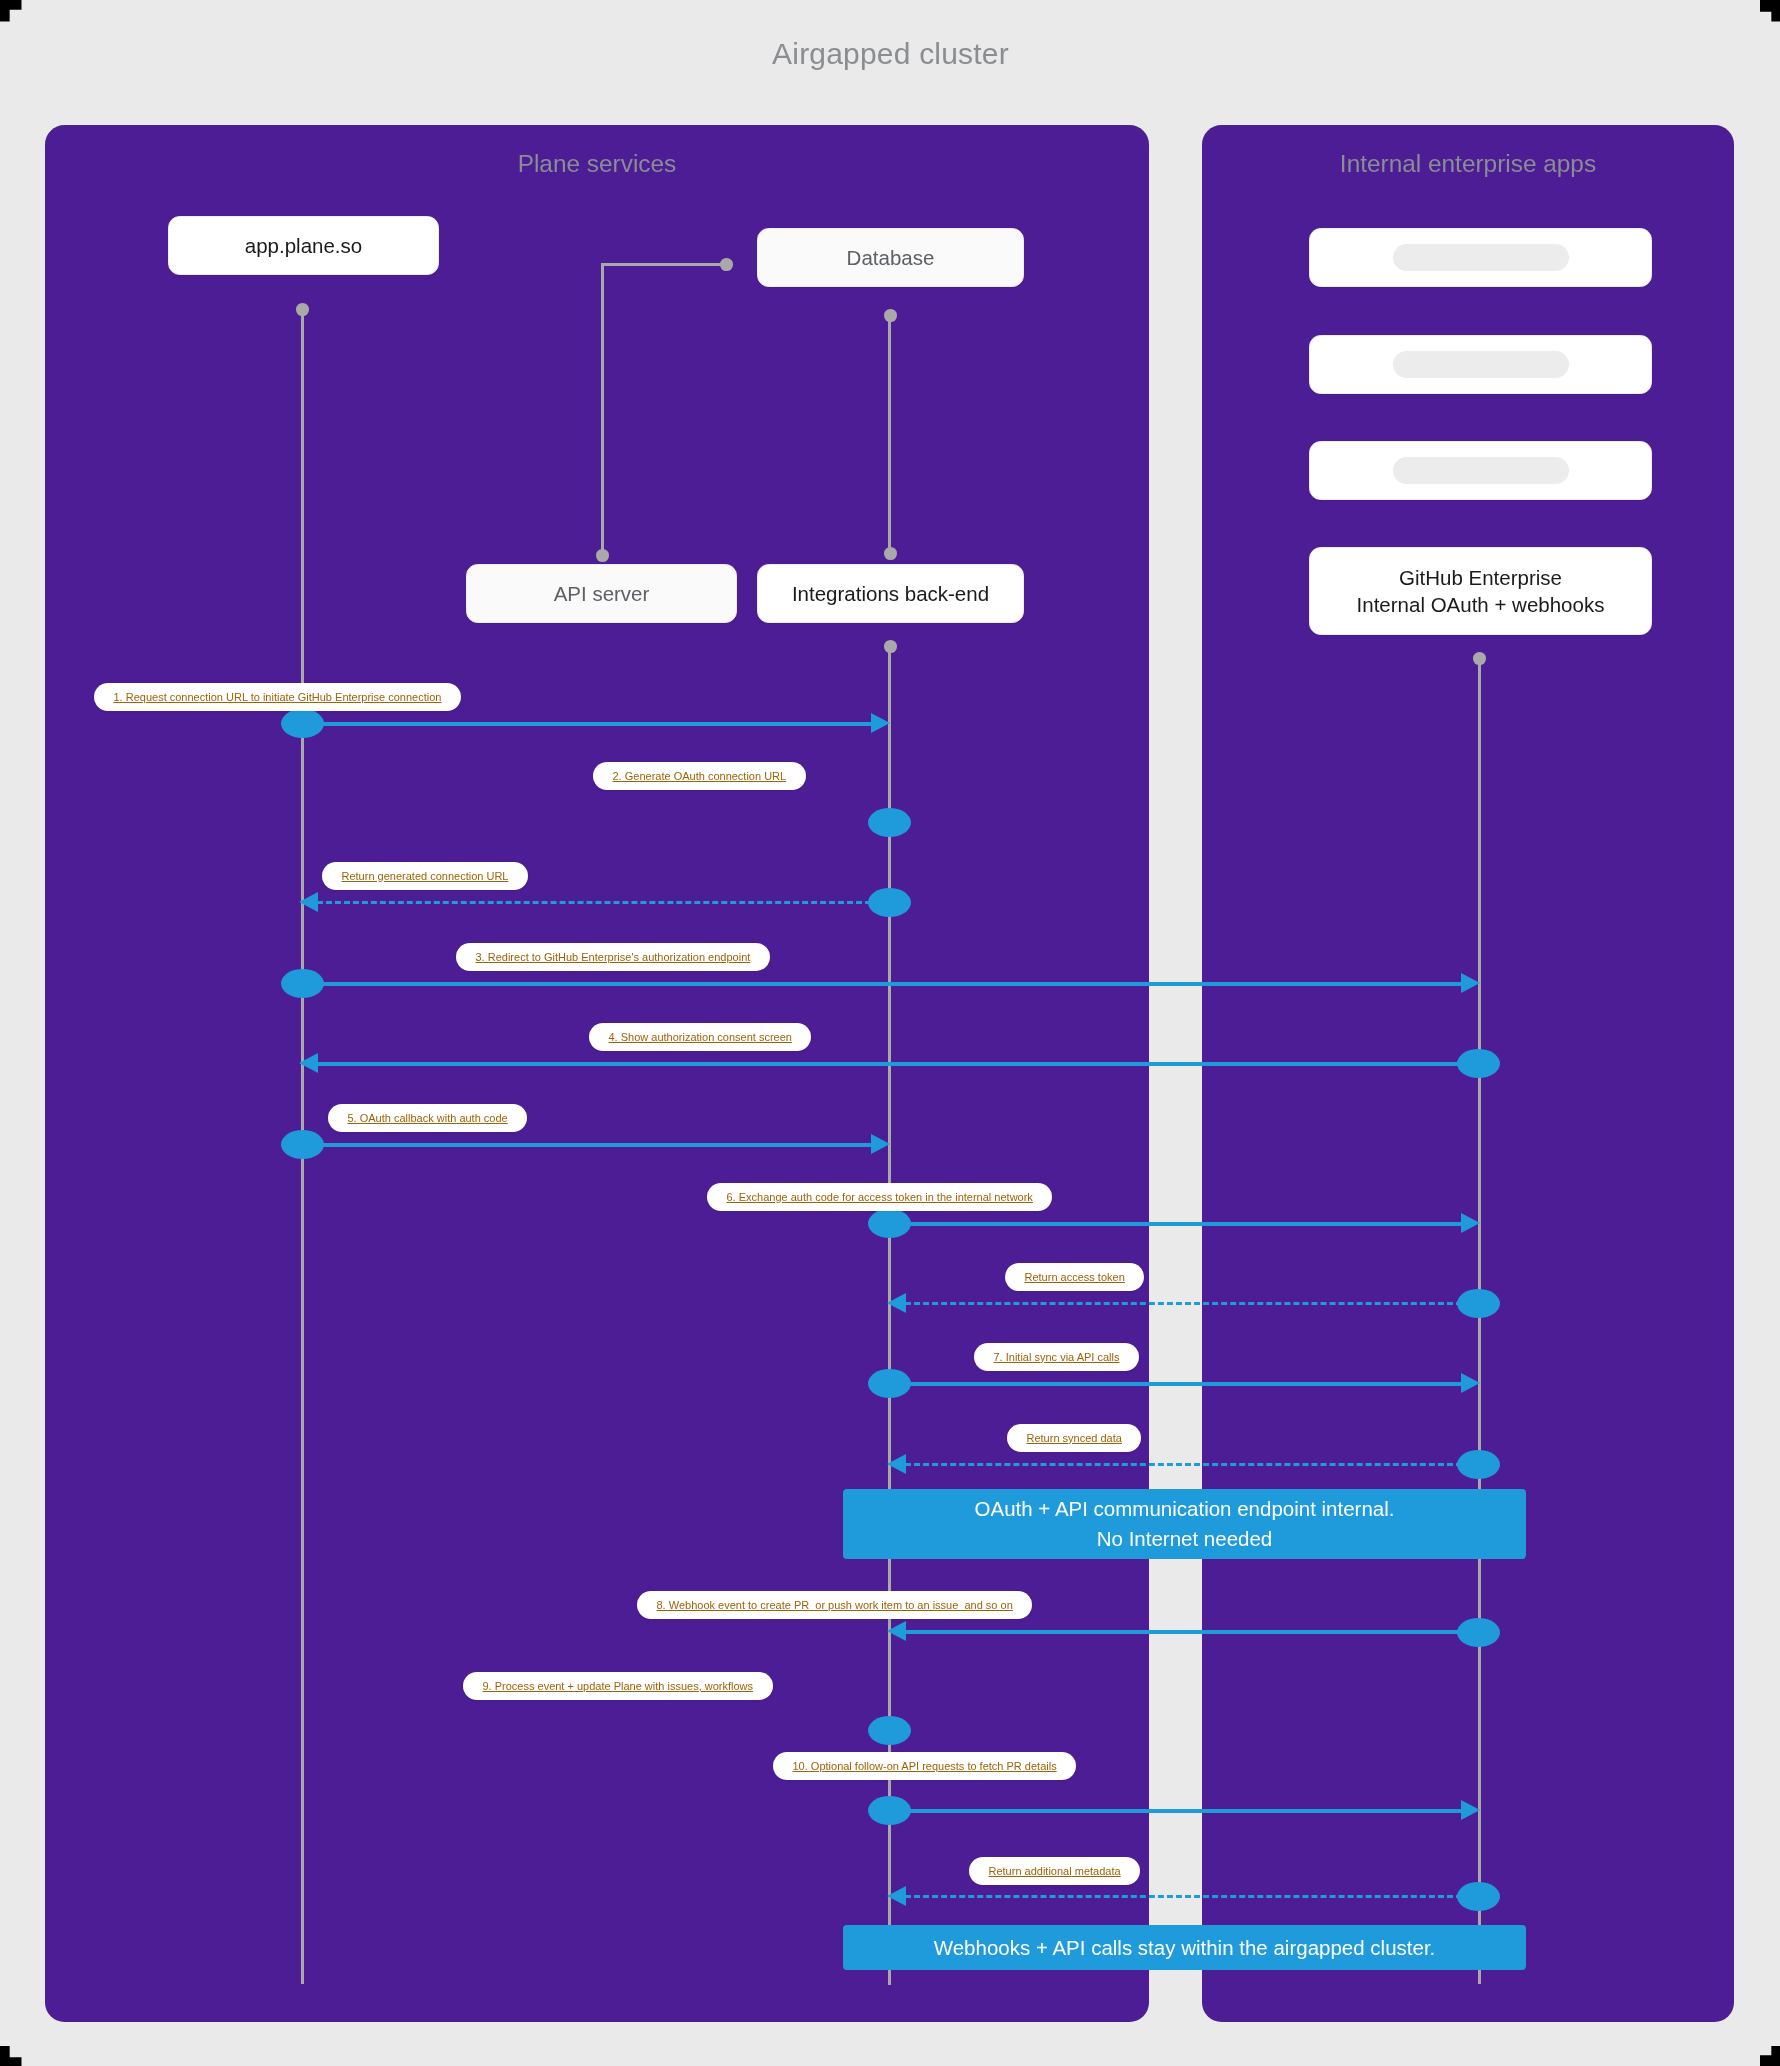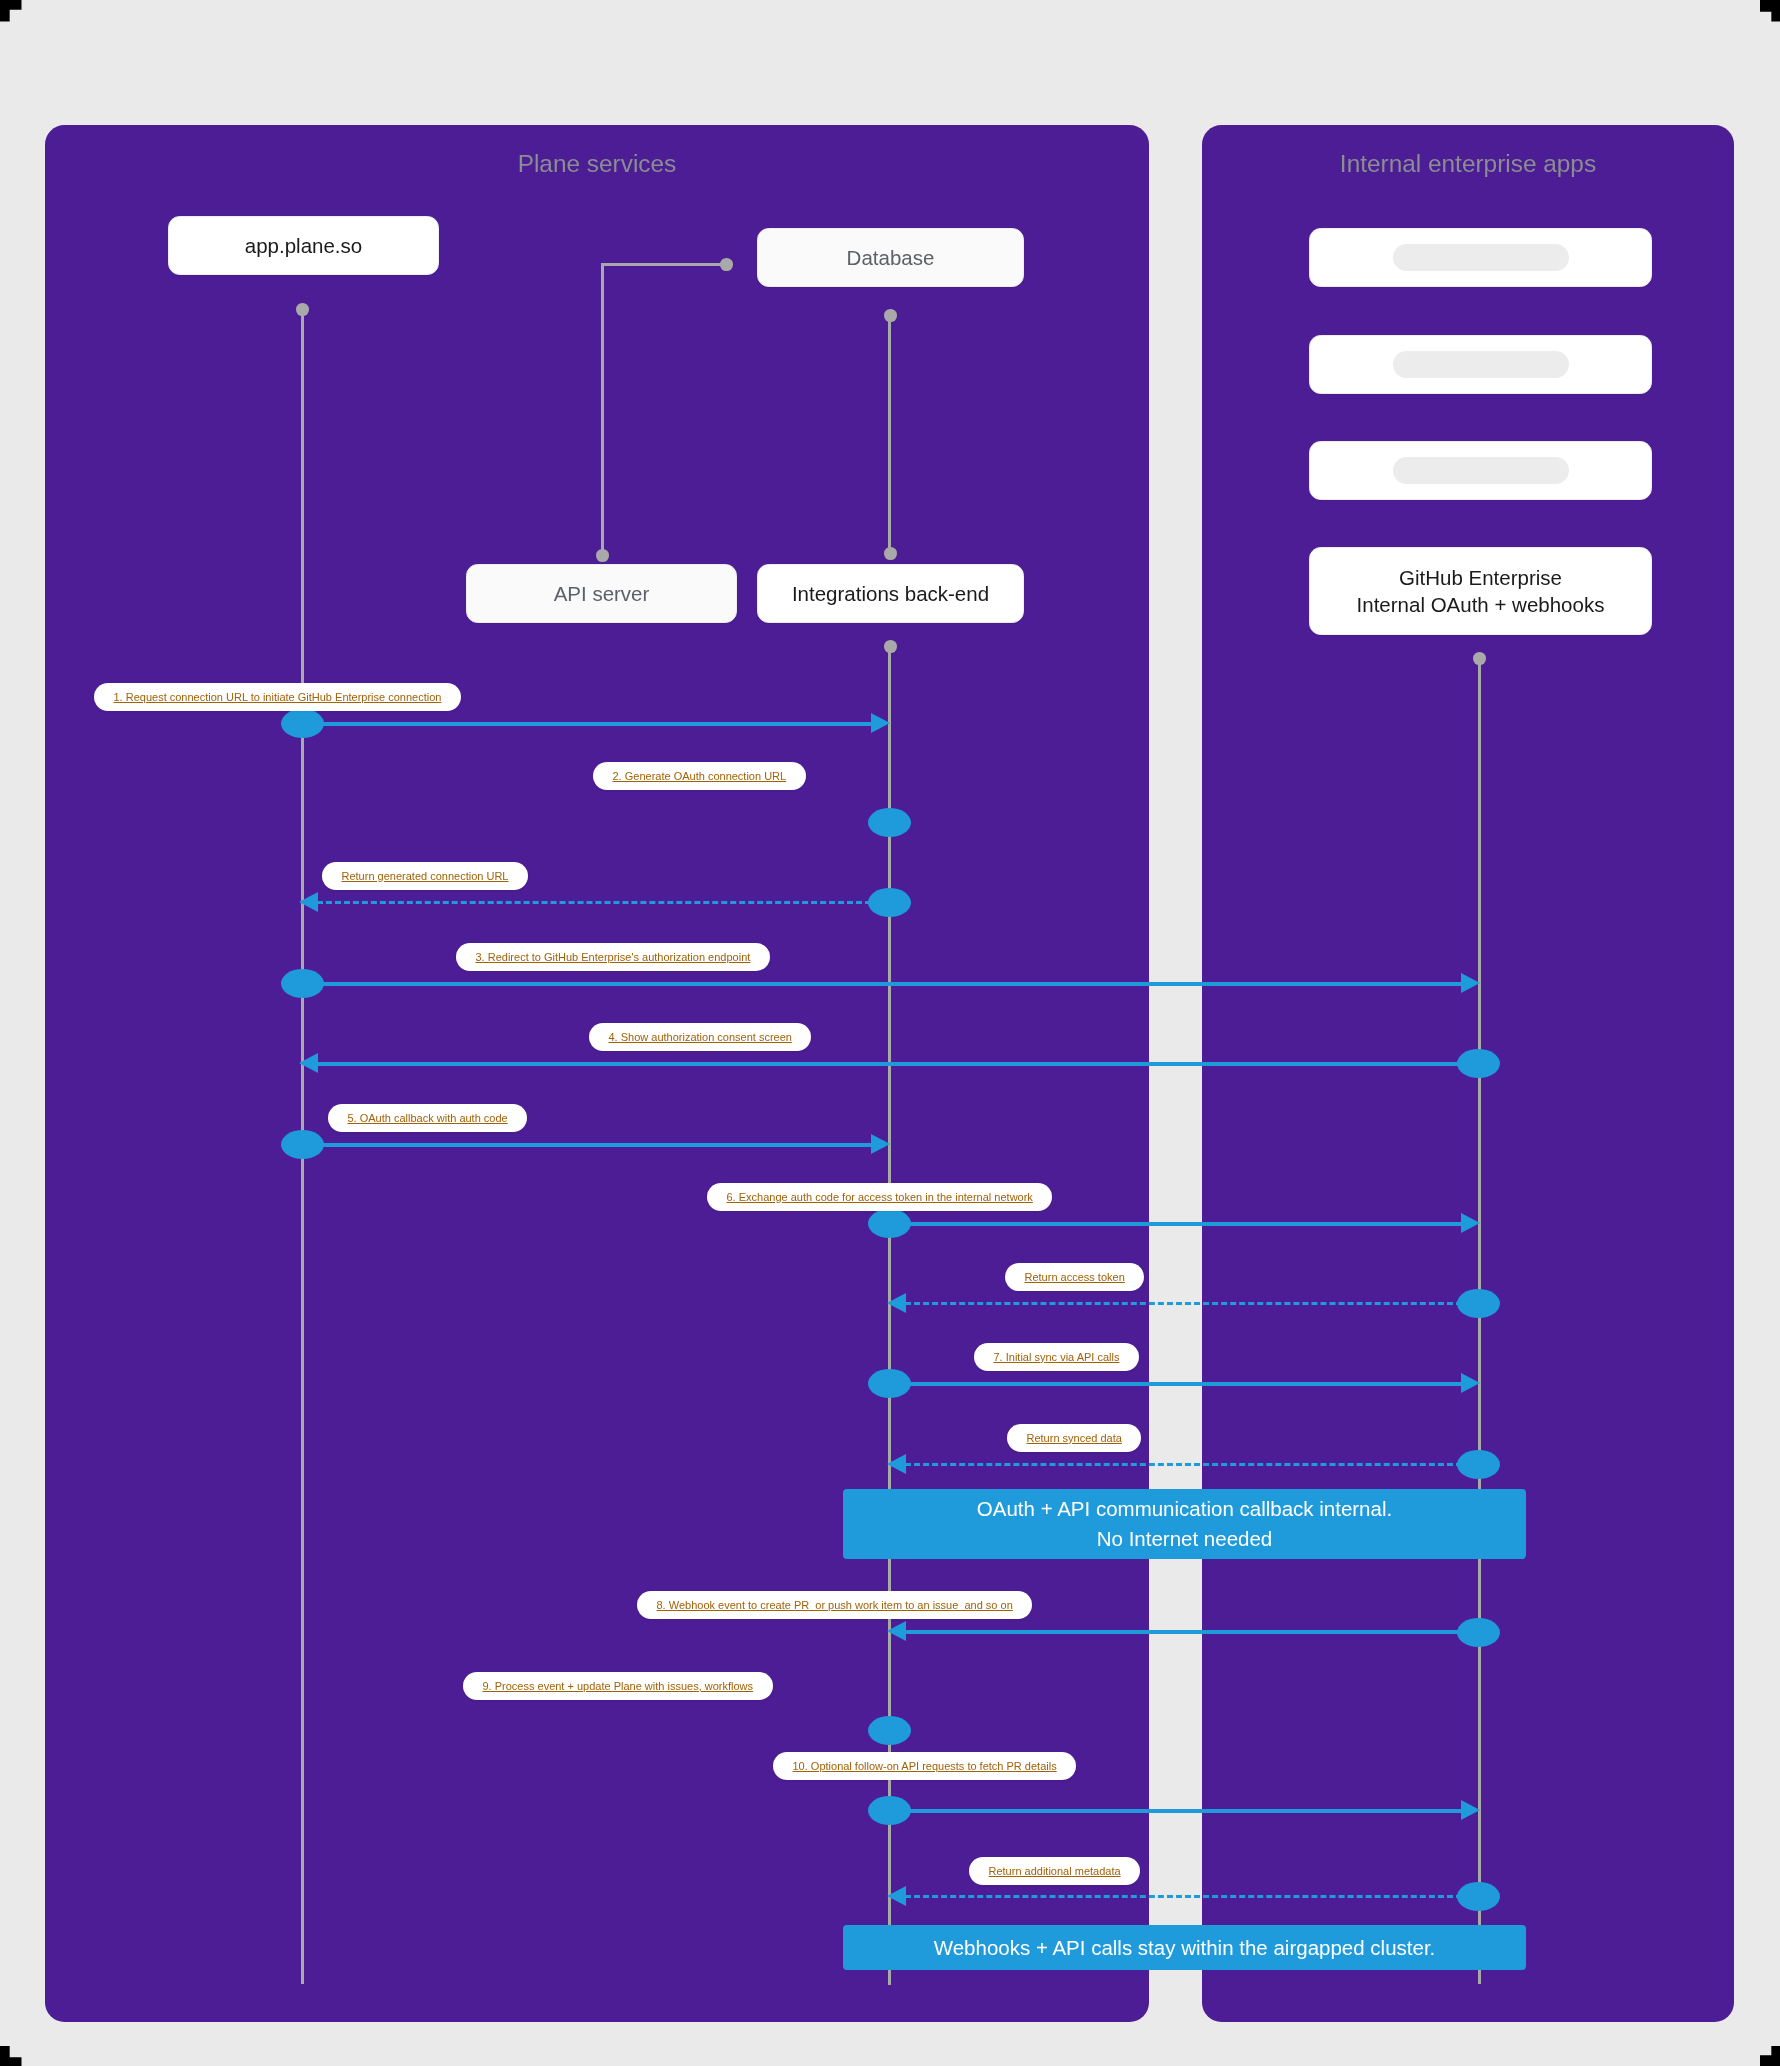--- a/index.html
+++ b/index.html
@@ -68,20 +68,21 @@
     position:absolute;background:#1f9bdc;color:#fff;border-radius:3.9px;
     display:flex;align-items:center;justify-content:center;text-align:center;
     font-size:20.5px;line-height:1.45;z-index:8;
   }
 </style>
 </head>
 <body>
 
 <div class="canvas">
 
+  <div class="diagram-title">Airgapped cluster</div>
 
   <div class="group left">
     <div class="group-title">Plane services</div>
   </div>
   <div class="group right">
     <div class="group-title">Internal enterprise apps</div>
   </div>
 
   <div class="node" style="left:168px;top:216px;width:269px;height:57px;text-align:right;">app.plane.so</div>
 
@@ -166,21 +167,21 @@
   <div class="act" style="left:868px;top:1369px;"></div>
   <div class="msg" style="left:889px;top:1382px;width:573px;"></div>
   <div class="arrow right" style="left:1461px;top:1373px;"></div>
 
   <div class="label" style="left: 1007px; top: 1424px;">Return synced data</div>
   <div class="act" style="left:1457px;top:1450px;"></div>
   <div class="msg dashed" style="left:905px;top:1463px;width:557px;"></div>
   <div class="arrow left" style="left:887px;top:1454px;"></div>
 
   <div class="note" style="left:843px;top:1489px;width:683px;height:70px;flex-direction:column;">
-    <span>OAuth + API communication callback internal.</span>
+    <span>OAuth + API communication endpoint internal.</span>
     <span>No Internet needed</span>
   </div>
 
   <div class="label" style="left: 637px; top: 1591px;">8. Webhook event to create PR  or push work item to an issue  and so on</div>
   <div class="act" style="left:1457px;top:1618px;"></div>
   <div class="msg" style="left:905px;top:1630px;width:557px;"></div>
   <div class="arrow left" style="left:887px;top:1621px;"></div>
 
   <div class="label" style="left: 463px; top: 1672px;">9. Process event + update Plane with issues, workflows</div>
   <div class="act" style="left:868px;top:1716px;"></div>

